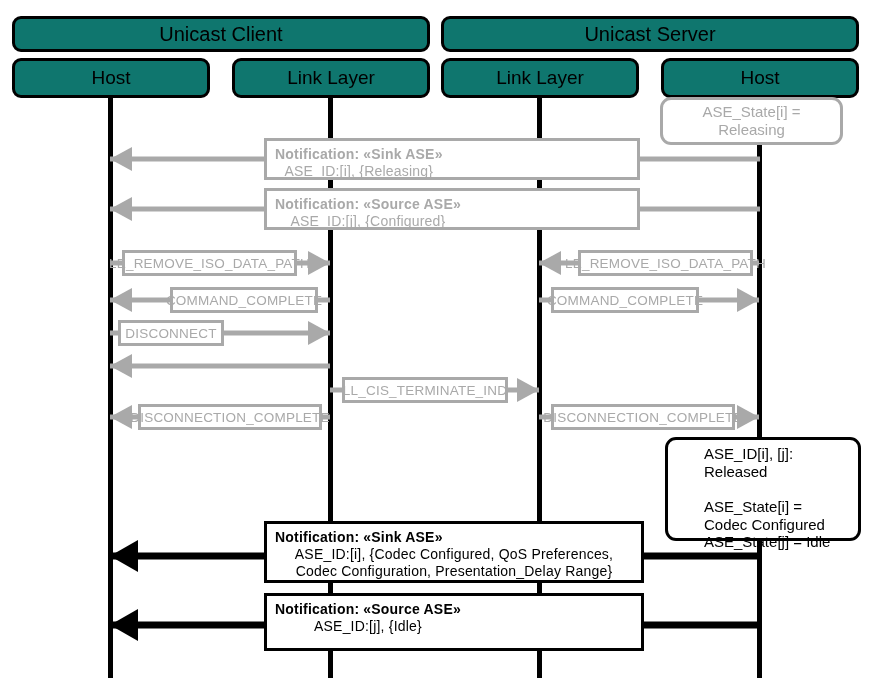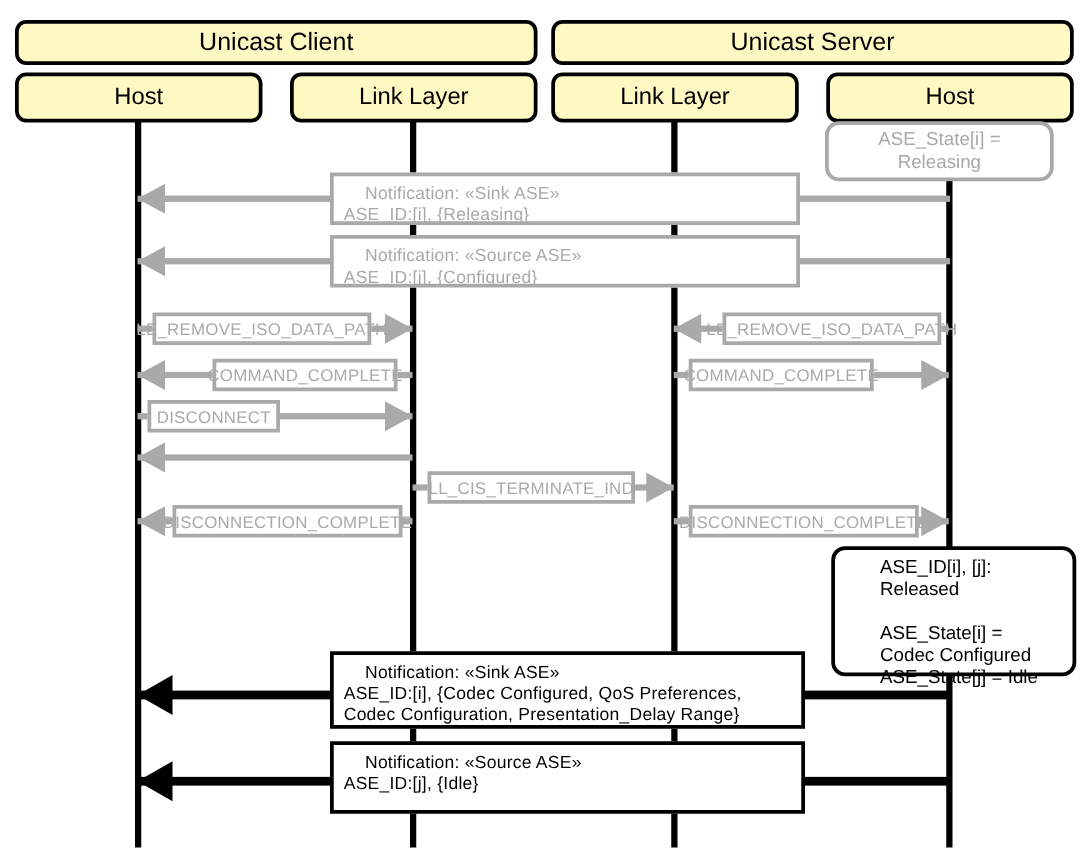--- a/index.html
+++ b/index.html
@@ -13,21 +13,21 @@
     font-family: "Liberation Sans", sans-serif;
     overflow: hidden;
   }
   #diagram { position: absolute; inset: 0; }
 
   
   .hdr-box {
     position: absolute;
     border: 3px solid #000;
     border-radius: 9px;
-    background: #fef9c3;
+    background: #0f766e;
     display: flex;
     align-items: center;
     justify-content: center;
     color: #000;
     z-index: 6;
   }
   .hdr-box.title { height: 36px; font-size: 20px; }
   .hdr-box.role  { height: 40px; font-size: 19px; }
 
   
@@ -117,22 +117,22 @@
     padding: 5px 8px;
     font-size: 14px;
     line-height: 1.2;
     white-space: normal;
     text-align: left;
   }
   .msgbox.black {
     border-color: #000;
     color: #000;
   }
-  .msgbox .ttl { font-weight: normal; display: block; margin-left: 17px; }
-  .msgbox .sub { display: block; }
+  .msgbox .ttl { font-weight: bold; display: block; }
+  .msgbox .sub { display: block; text-align: center; }
 </style>
 </head>
 <body>
 
 <div id="diagram">
 
   <div class="hdr-box title" style="left:12px; top:16px; width:418px;">
     <span>Unicast Client</span>
   </div>
   <div class="hdr-box title" style="left:441px; top:16px; width:418px;">

